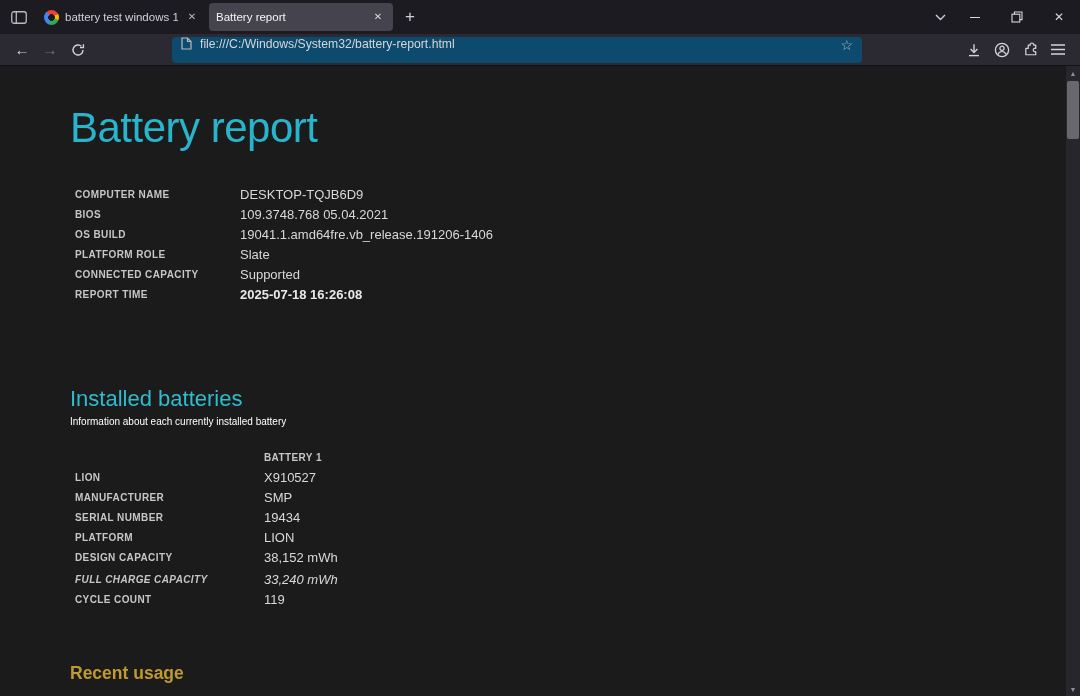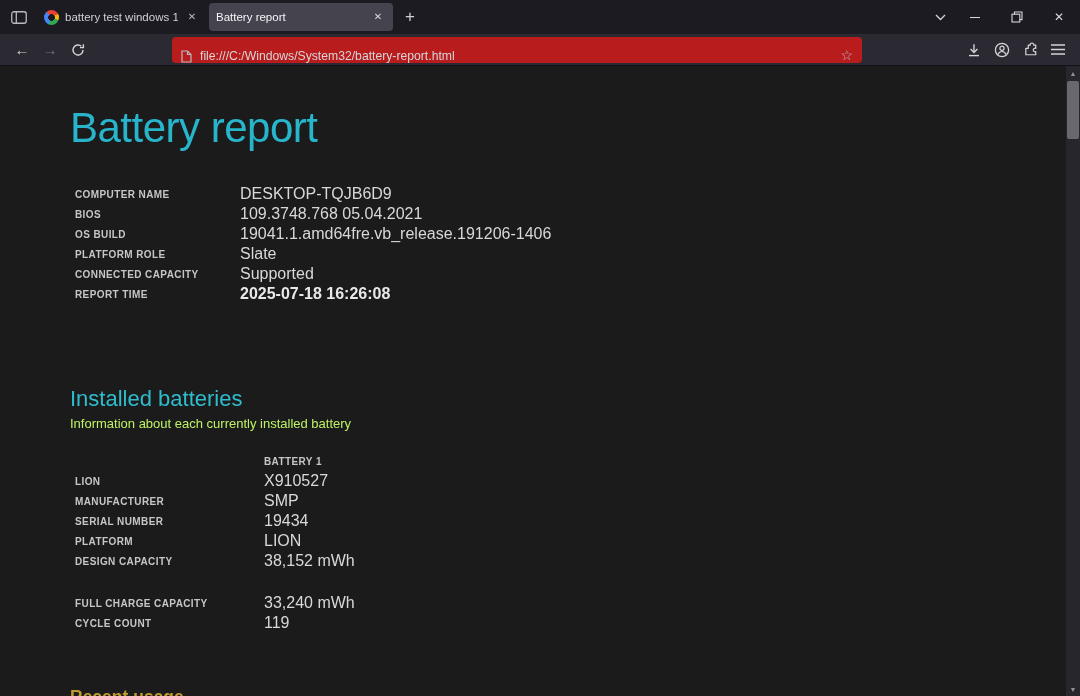--- a/index.html
+++ b/index.html
@@ -30,41 +30,41 @@
   .caption-btn { width:42px; height:34px; display:flex; align-items:center; justify-content:center;
                  color:#d8d8dc; font-size:12px; }
   .min-glyph { display:block; width:10px; height:1px; background:#d8d8dc; }
 
   
   .navbar { height:32px; background:#2b2a33; display:flex; align-items:center; padding:0 8px;
             border-bottom:1px solid #121118; }
   .nav-btn { width:28px; height:28px; border-radius:4px; display:flex; align-items:center;
              justify-content:center; font-size:15px; color:#d3d3d8; flex:none; }
   .nav-btn.dim { color:#73737d; }
-  .urlbar { width:690px; height:26px; margin-left:80px; background:#b91c1c; border-radius:4px;
-            display:flex; align-items:flex-end; padding:0 9px; gap:8px; }
+  .urlbar { width:690px; height:26px; margin-left:80px; background:#0c4a6e; border-radius:4px;
+            display:flex; align-items:flex-start; padding:0 9px; gap:8px; }
   .url-text { flex:1; font-size:12.2px; color:#d6d6d9; white-space:nowrap; overflow:hidden; }
   .star { font-size:14px; color:#b9b9c0; }
   .nav-right { display:flex; margin-left:auto; }
 
   
   .page { position:relative; height:630px; background:#1b1b1c; padding-left:70px; overflow:hidden; }
   .page-title { margin-top:38px; font-size:42px; font-weight:400; letter-spacing:-0.5px; color:#28b4cb; }
   .info-table { margin:32px 0 0 5px; }
   .row { display:flex; align-items:center; height:20px; }
   .lbl { flex:none; font-size:10px; font-weight:bold; letter-spacing:0.4px; color:#c6c6c6; }
   .info-table .lbl { width:165px; }
-  .val { font-size:16px; color:#d8d8d8; }
+  .val { font-size:13px; color:#d8d8d8; }
   .val.strong { font-weight:bold; color:#e9e9e9;text-align:right; }
   .section-h { margin-top:82px; font-size:22px; font-weight:400; color:#2fbccd; }
-  .section-sub { margin-top:4px; font-size:13px; color:#bef264; }
+  .section-sub { margin-top:4px; font-size:10px; color:#ffffff; }
   .battery-table { margin:20px 0 0 5px; }
   .battery-table .lbl { width:189px; }
   .col-h { font-size:10px; font-weight:bold; letter-spacing:0.4px; color:#c6c6c6; }
-  .gap-row { margin-top:22px; }
+  .gap-row { margin-top:2px;font-style:italic; }
   .recent-h { margin-top:54px; font-size:17.5px; font-weight:bold; color:#c09a2e; }
 
   
   .scrollbar { position:absolute; top:66px; right:0; width:14px; height:630px; background:#27262c; }
   .scroll-arrow { position:absolute; left:0; width:14px; height:14px; font-size:7px; color:#8f8f96;
                   display:flex; align-items:center; justify-content:center; }
   .scroll-arrow.up { top:0; }
   .scroll-arrow.down { bottom:0; }
   .scroll-thumb { position:absolute; top:15px; left:1px; width:12px; height:58px; background:#68686f;
                   border-radius:2px; }

